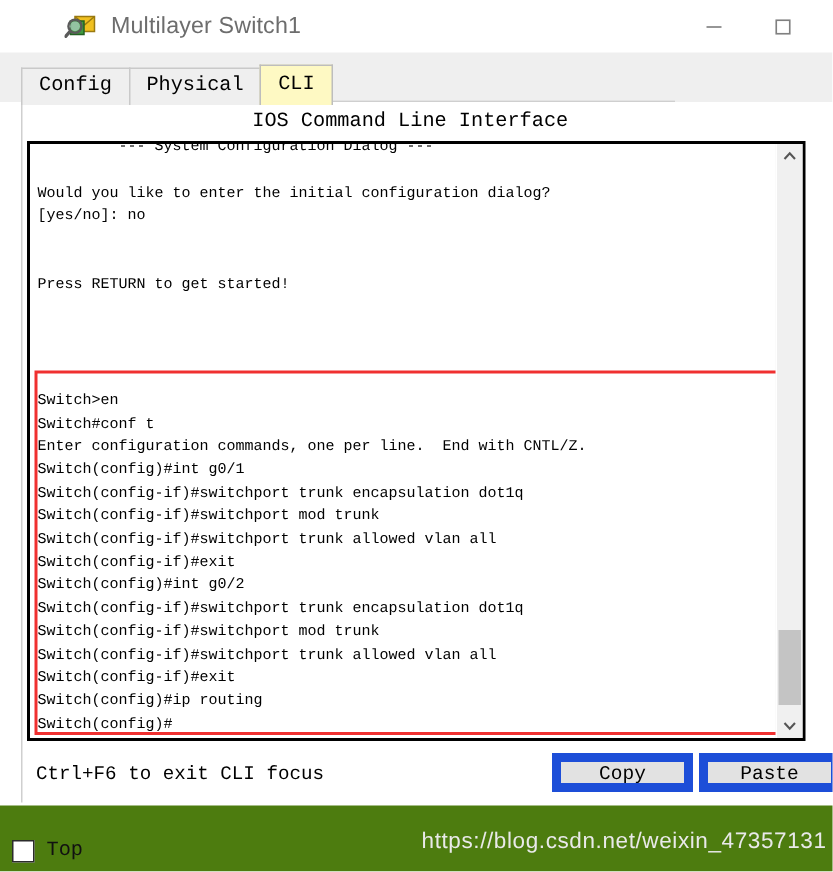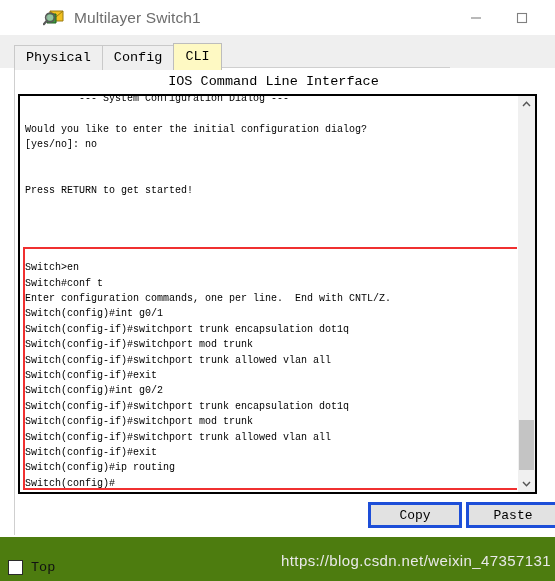--- a/index.html
+++ b/index.html
@@ -191,21 +191,21 @@
     font-size: 12.8px;
     color: #000;
     white-space: nowrap;
   }
   .btn {
     position: absolute;
     top: 2px;
     height: 26px;
     width: 94px;
     background: #e2e2e2;
-    border: 3px solid #1d4ed8;
+    border: 6px solid #1d4ed8;
     box-sizing: border-box;
     font-family: "Liberation Mono", monospace;
     font-size: 13px;
     color: #000;
     display: flex;
     align-items: center;
     justify-content: center;
     cursor: default;
   }
   .btn.copy { left: 350px; }
@@ -283,22 +283,22 @@
       <svg width="18" height="18" viewBox="0 0 18 18">
           <line x1="4" y1="4" x2="14" y2="14" stroke="#8a8a8a" stroke-width="1.1"></line>
           <line x1="14" y1="4" x2="4" y2="14" stroke="#8a8a8a" stroke-width="1.1"></line>
         </svg>
     </div>
   </div>
 </div>
 
 <div class="tabstrip-bg"></div>
 <div class="tabs">
+  <div class="tab">Config</div>
   <div class="tab">Physical</div>
-  <div class="tab">Config</div>
   <div class="tab active">CLI</div>
 </div>
 
 <div class="panel">
 
   <div class="cli-header">IOS Command Line Interface</div>
 
   <div class="terminal-wrap">
     <div class="terminal">
       <div class="term-inner"><div class="term-line">         --- System Configuration Dialog ---</div><div class="term-line">&nbsp;</div><div class="term-line">Would you like to enter the initial configuration dialog?</div><div class="term-line">[yes/no]: no</div><div class="term-line">&nbsp;</div><div class="term-line">&nbsp;</div><div class="term-line">Press RETURN to get started!</div><div class="term-line">&nbsp;</div><div class="term-line">&nbsp;</div><div class="term-line">&nbsp;</div><div class="term-line">&nbsp;</div><div class="term-line">Switch&gt;en</div><div class="term-line">Switch#conf t</div><div class="term-line">Enter configuration commands, one per line.  End with CNTL/Z.</div><div class="term-line">Switch(config)#int g0/1</div><div class="term-line">Switch(config-if)#switchport trunk encapsulation dot1q</div><div class="term-line">Switch(config-if)#switchport mod trunk</div><div class="term-line">Switch(config-if)#switchport trunk allowed vlan all</div><div class="term-line">Switch(config-if)#exit</div><div class="term-line">Switch(config)#int g0/2</div><div class="term-line">Switch(config-if)#switchport trunk encapsulation dot1q</div><div class="term-line">Switch(config-if)#switchport mod trunk</div><div class="term-line">Switch(config-if)#switchport trunk allowed vlan all</div><div class="term-line">Switch(config-if)#exit</div><div class="term-line">Switch(config)#ip routing</div><div class="term-line">Switch(config)#</div></div>
@@ -314,20 +314,21 @@
       <div class="sb-thumb"></div>
       <div class="sb-arrow down">
         <svg width="11" height="11" viewBox="0 0 11 11">
             <polyline points="2,4 5.5,7.8 9,4" fill="none" stroke="#555" stroke-width="1.4"></polyline>
           </svg>
       </div>
     </div>
   </div>
 
   <div class="bottombar">
+    <div class="hint">Ctrl+F6 to exit CLI focus</div>
     <div class="btn copy">Copy</div>
     <div class="btn paste">Paste</div>
   </div>
 
 </div>
 
 <div class="footer">
   <div class="top-check">
     <div class="checkbox"></div>
     <div class="top-label">Top</div>

